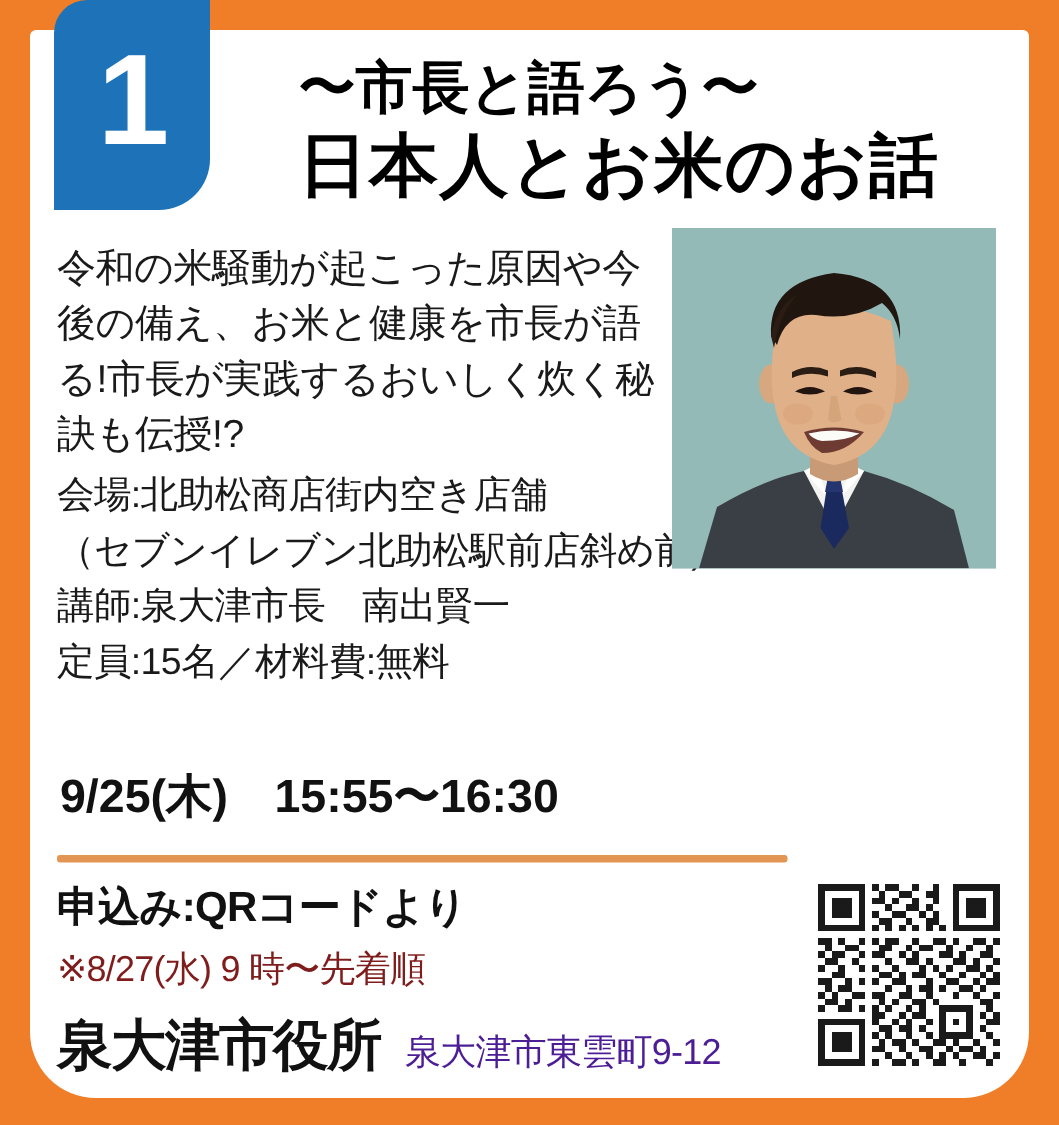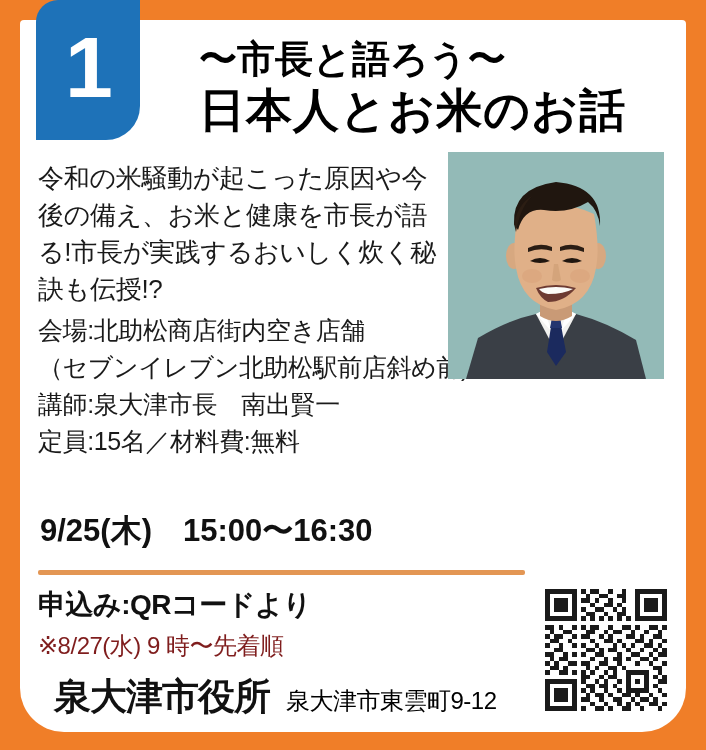--- a/index.html
+++ b/index.html
@@ -132,30 +132,29 @@
     letter-spacing: -0.5px;
   }
   
   .footer {
     position: absolute;
     left: 38px;
     top: 672px;
     display: flex;
     align-items: baseline;
     gap: 16px;
-    margin-left: 16px;
   }
   .org-name {
     color: #111111;
     font-size: 37px;
     font-weight: bold;
     letter-spacing: -1px;
   }
   .org-addr {
-    color: #000000;
+    color: #4c1d95;
     font-size: 24px;
     letter-spacing: -0.5px;
   }
   
   .photo {
     position: absolute;
     left: 448px;
     top: 152px;
     width: 216px;
     height: 227px;
@@ -192,21 +191,21 @@
 
   <div class="desc">令和の米騒動が起こった原因や今後の備え、お米と健康を市長が語る!市長が実践するおいしく炊く秘訣も伝授!?</div>
 
   <div class="details">
     <div>会場:北助松商店街内空き店舗</div>
     <div>（セブンイレブン北助松駅前店斜め前)</div>
     <div>講師:泉大津市長　南出賢一</div>
     <div>定員:15名／材料費:無料</div>
   </div>
 
-  <div class="datetime">9/25(木)　15:00〜16:30</div>
+  <div class="datetime">9/25(木)　15:55〜16:30</div>
 
   <div class="divider"></div>
 
   <div class="apply-main">申込み:QRコードより</div>
   <div class="apply-sub">※8/27(水) 9 時〜先着順</div>
 
   <div class="footer">
     <span class="org-name">泉大津市役所</span>
     <span class="org-addr">泉大津市東雲町9-12</span>
   </div>

